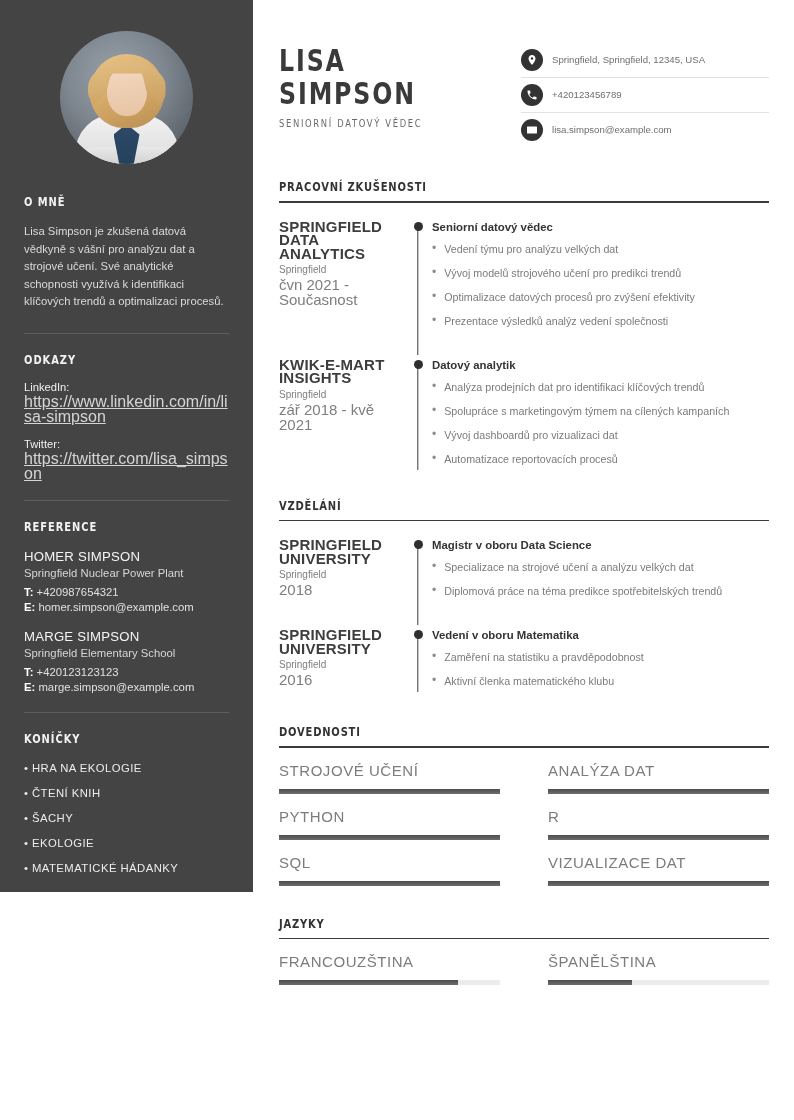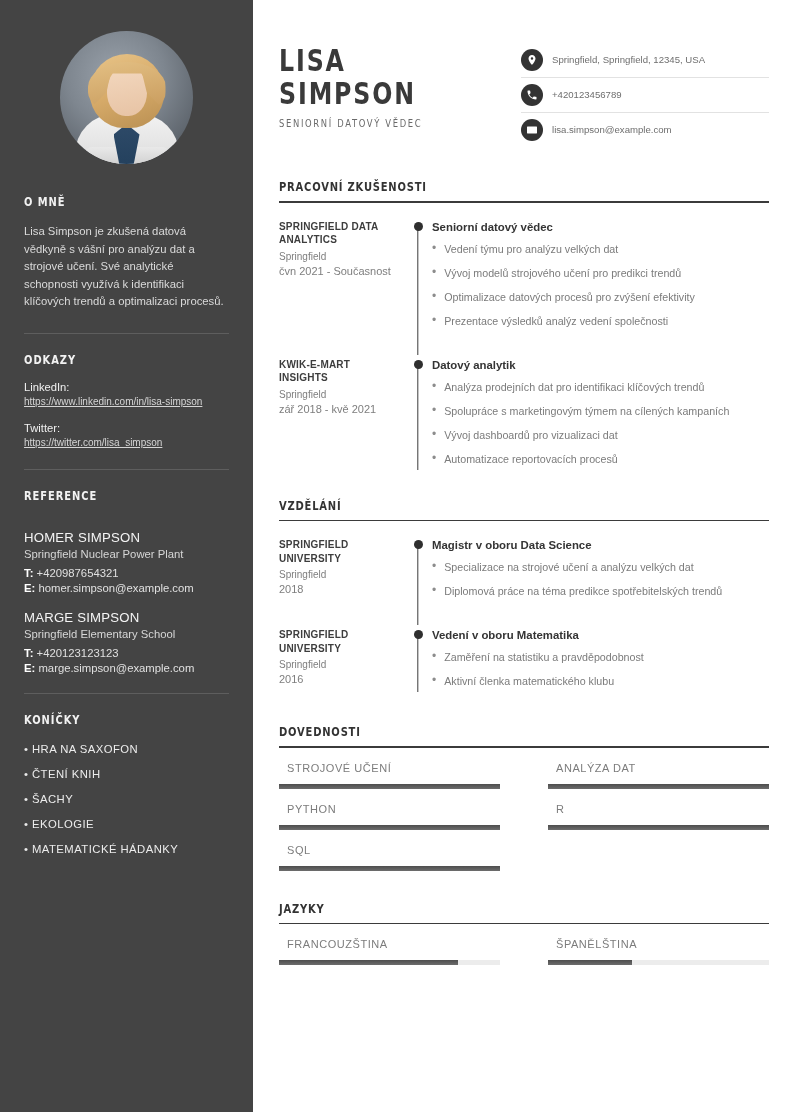--- a/index.html
+++ b/index.html
@@ -6,21 +6,21 @@
   html, body {
     width: 794px; height: 1120px;
     background: #ffffff;
     font-family: "Liberation Sans", sans-serif;
     -webkit-font-smoothing: antialiased;
   }
   .page { position: relative; width: 794px; height: 1120px; display: flex; overflow: hidden; background:#fff; }
 
   
   .sidebar {
-    width: 253px; min-width: 253px; height: 1112px;
+    width: 253px; min-width: 253px; height: 892px;
     background: #444444;
     padding: 0 24px;
     color: #e8e8e8;
   }
   .photo-wrap { padding-top: 31px; display: flex; justify-content: center; }
   .photo {
     width: 133px; height: 133px; border-radius: 50%;
     overflow: hidden; position: relative;
     background: radial-gradient(circle at 42% 34%, #9aa2ab 0%, #7e868f 42%, #5f666e 75%, #4e545b 100%);
   }
@@ -63,21 +63,21 @@
     color: #f2f2f2; text-transform: uppercase;
     font-family: "DejaVu Sans Condensed","Liberation Sans", sans-serif;
     transform: scaleX(0.88); transform-origin: left center;
   }
   .side-sep { height:1px; background:#5e5e5e; margin: 18px 0 18px 0; }
 
   .about-txt { font-size: 11.3px; line-height: 17.5px; color:#dadada; }
 
   .link-label { font-size: 11.2px; font-weight:400; color:#f0f0f0; margin-bottom:1px; }
   .link-url {
-    font-size: 10px; color:#d5d5d5; text-decoration: underline;
+    font-size: 16px; color:#d5d5d5; text-decoration: underline;
     word-break: break-all; line-height: 15.5px; display:block;
   }
   .link-block { margin-bottom: 13px; }
 
   .ref-name { font-size: 13.2px; color:#f4f4f4; letter-spacing:.2px; line-height:17px; }
   .ref-org { font-size: 11.3px; color:#d6d6d6; line-height:16px; margin-bottom:4px; }
   .ref-line { font-size: 11.3px; color:#e0e0e0; line-height:15.5px; }
   .ref-line b { color:#fff; font-weight:700; }
   .ref-block { margin-bottom: 12px; }
 
@@ -113,39 +113,39 @@
   .sec-title {
     font-size: 12.6px; font-weight:700; letter-spacing:.9px; color:#333;
     text-transform: uppercase;
     font-family: "DejaVu Sans Condensed","Liberation Sans", sans-serif;
     transform: scaleX(0.88); transform-origin: left center;
   }
   .sec-rule { height:1.6px; background:#3b3b3b; margin-top:7px; }
 
   .entry { display:flex; margin-top: 17px; }
   .entry-left { width: 125px; min-width:125px; padding-right: 8px; }
-  .org { font-size: 10px; font-weight:700; color:#3d3d3d; line-height:13.5px; letter-spacing:.2px; text-transform:uppercase; }
+  .org { font-size: 15px; font-weight:700; color:#3d3d3d; line-height:13.5px; letter-spacing:.2px; text-transform:uppercase; }
   .loc { font-size: 10px; color:#7e7e7e; line-height:15px; margin-top:2px; }
-  .dates { font-size: 11px; color:#7e7e7e; line-height:15px; }
+  .dates { font-size: 15px; color:#7e7e7e; line-height:15px; }
 
   .timeline { width: 28px; min-width:28px; position:relative; display:flex; justify-content:center; }
   .tl-line { position:absolute; top:6px; bottom:-17px; width:1.4px; background:#3b3b3b; left:50%; transform:translateX(-50%); }
   .tl-line.last { bottom: 6px; }
   .tl-dot { width:9px; height:9px; border-radius:50%; background:#2f2f2f; margin-top:2px; position:relative; z-index:2; }
 
   .entry-right { flex:1; }
   .job-title { font-size:11.4px; font-weight:700; color:#343434; line-height:14px; }
   .bullets { margin-top: 8px; }
   .bullet { display:flex; gap:8px; font-size:10.7px; color:#7b7b7b; line-height:14px; margin-bottom:10px; }
   .bullet .dot { color:#8c8c8c; font-size:12px; line-height:13px; }
 
   
   .grid2 { display:flex; flex-wrap:wrap; justify-content:space-between; margin-top: 14px; }
   .bar-item { width: 221px; margin-bottom: 14px; }
-  .bar-label { font-size:11px; color:#7c7c7c; letter-spacing:.55px; text-transform:uppercase; margin-bottom:10px;margin-left:8px; }
+  .bar-label { font-size:15px; color:#7c7c7c; letter-spacing:.55px; text-transform:uppercase; margin-bottom:10px; }
   .bar-track { height:5px; background:#ececec; position:relative; }
   .bar-fill { position:absolute; left:0; top:0; height:5px; background: linear-gradient(180deg,#4d4d4d 0%, #6d6d6d 100%); }
 </style>
 </head>
 <body>
 
 <div class="page">
 
   <aside class="sidebar">
 
@@ -178,42 +178,42 @@
           <div class="link-label">Twitter:</div>
           <a class="link-url" href="#">https://twitter.com/lisa_simpson</a>
         </div>
       </div>
     </div>
 
     <div class="side-sep"></div>
 
     <div>
       <div class="side-h">REFERENCE</div>
-      <div style="margin-top:26px;">
+      <div style="margin-top:14px;">
         <div class="ref-block">
           <div class="ref-name">HOMER SIMPSON</div>
           <div class="ref-org">Springfield Nuclear Power Plant</div>
           <div class="ref-line"><b>T:</b> <span>+420987654321</span></div>
           <div class="ref-line"><b>E:</b> <span>homer.simpson@example.com</span></div>
         </div>
         <div class="ref-block">
           <div class="ref-name">MARGE SIMPSON</div>
           <div class="ref-org">Springfield Elementary School</div>
           <div class="ref-line"><b>T:</b> <span>+420123123123</span></div>
           <div class="ref-line"><b>E:</b> <span>marge.simpson@example.com</span></div>
         </div>
       </div>
     </div>
 
     <div class="side-sep" style="margin-top:16px;"></div>
 
     <div>
       <div class="side-h">KONÍČKY</div>
       <div style="margin-top:16px;">
-        <div class="hobby">• <span>HRA NA SAXOFON</span></div>
+        <div class="hobby">• <span>HRA NA EKOLOGIE</span></div>
         <div class="hobby">• <span>ČTENÍ KNIH</span></div>
         <div class="hobby">• <span>ŠACHY</span></div>
         <div class="hobby">• <span>EKOLOGIE</span></div>
         <div class="hobby">• <span>MATEMATICKÉ HÁDANKY</span></div>
       </div>
     </div>
 
   </aside>
 
   <main class="main">
@@ -406,20 +406,26 @@
           <div class="bar-track">
               <div class="bar-fill" style="width: 100%;"></div>
             </div>
         </div>
         <div class="bar-item">
           <div class="bar-label">SQL</div>
           <div class="bar-track">
               <div class="bar-fill" style="width: 100%;"></div>
             </div>
         </div>
+        <div class="bar-item">
+          <div class="bar-label">VIZUALIZACE DAT</div>
+          <div class="bar-track">
+              <div class="bar-fill" style="width: 100%;"></div>
+            </div>
+        </div>
       </div>
     </section>
 
     <section class="sec" style="margin-top:16px;">
       <div class="sec-title">JAZYKY</div>
       <div class="sec-rule"></div>
       <div class="grid2">
         <div class="bar-item">
           <div class="bar-label">FRANCOUZŠTINA</div>
           <div class="bar-track">

